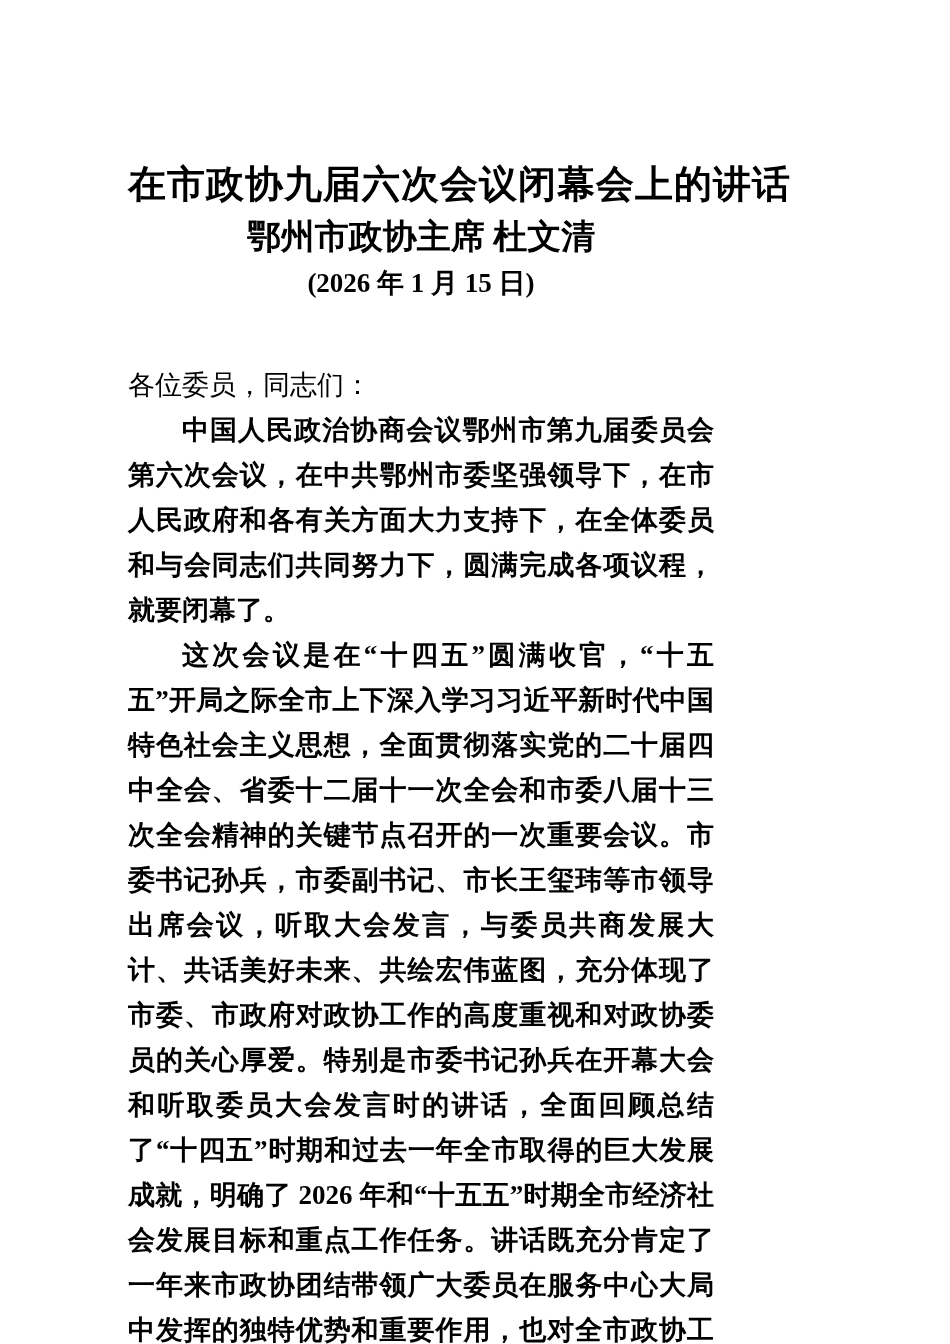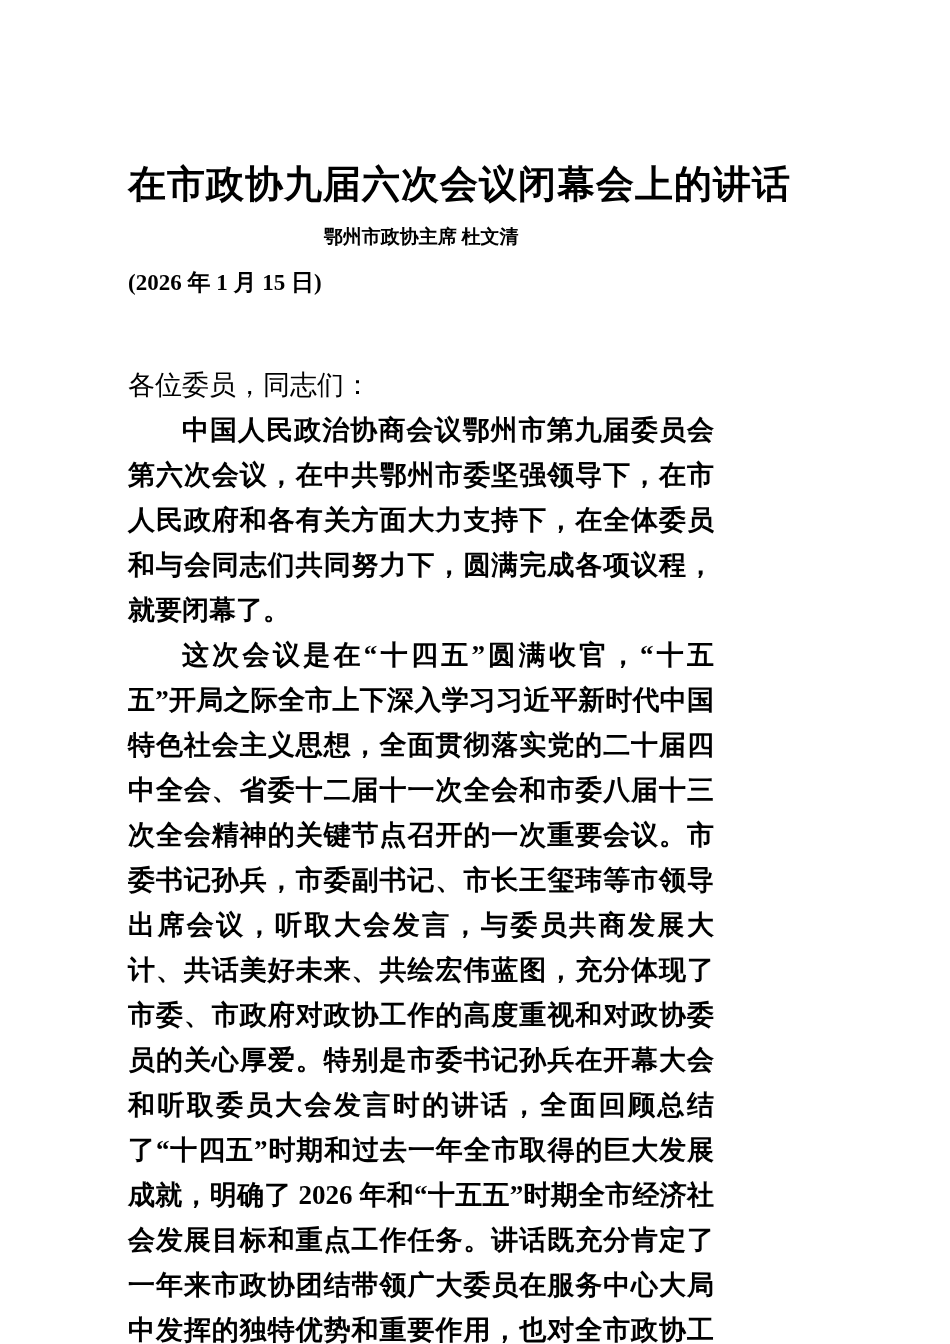--- a/index.html
+++ b/index.html
@@ -22,30 +22,30 @@
     margin: 0;
     font-size: 38px;
     font-weight: bold;
     line-height: 52px;
     text-align: center;
     letter-spacing: 1px;
     white-space: nowrap;
   }
   .author {
     margin-top: 4px;
-    font-size: 19px;
+    font-size: 34px;
     font-weight: bold;
     line-height: 46px;
     text-align: center;
   }
   .date {
-    font-size: 23px;
+    font-size: 27px;
     font-weight: bold;
     line-height: 46px;
-    text-align: left;
+    text-align: center;
   }
   .body-text {
     margin-top: 57px;
     font-size: 27px;
     line-height: 45px;
     text-align: justify;
   }
   .body-text p {
     margin: 0;
     padding: 0;

